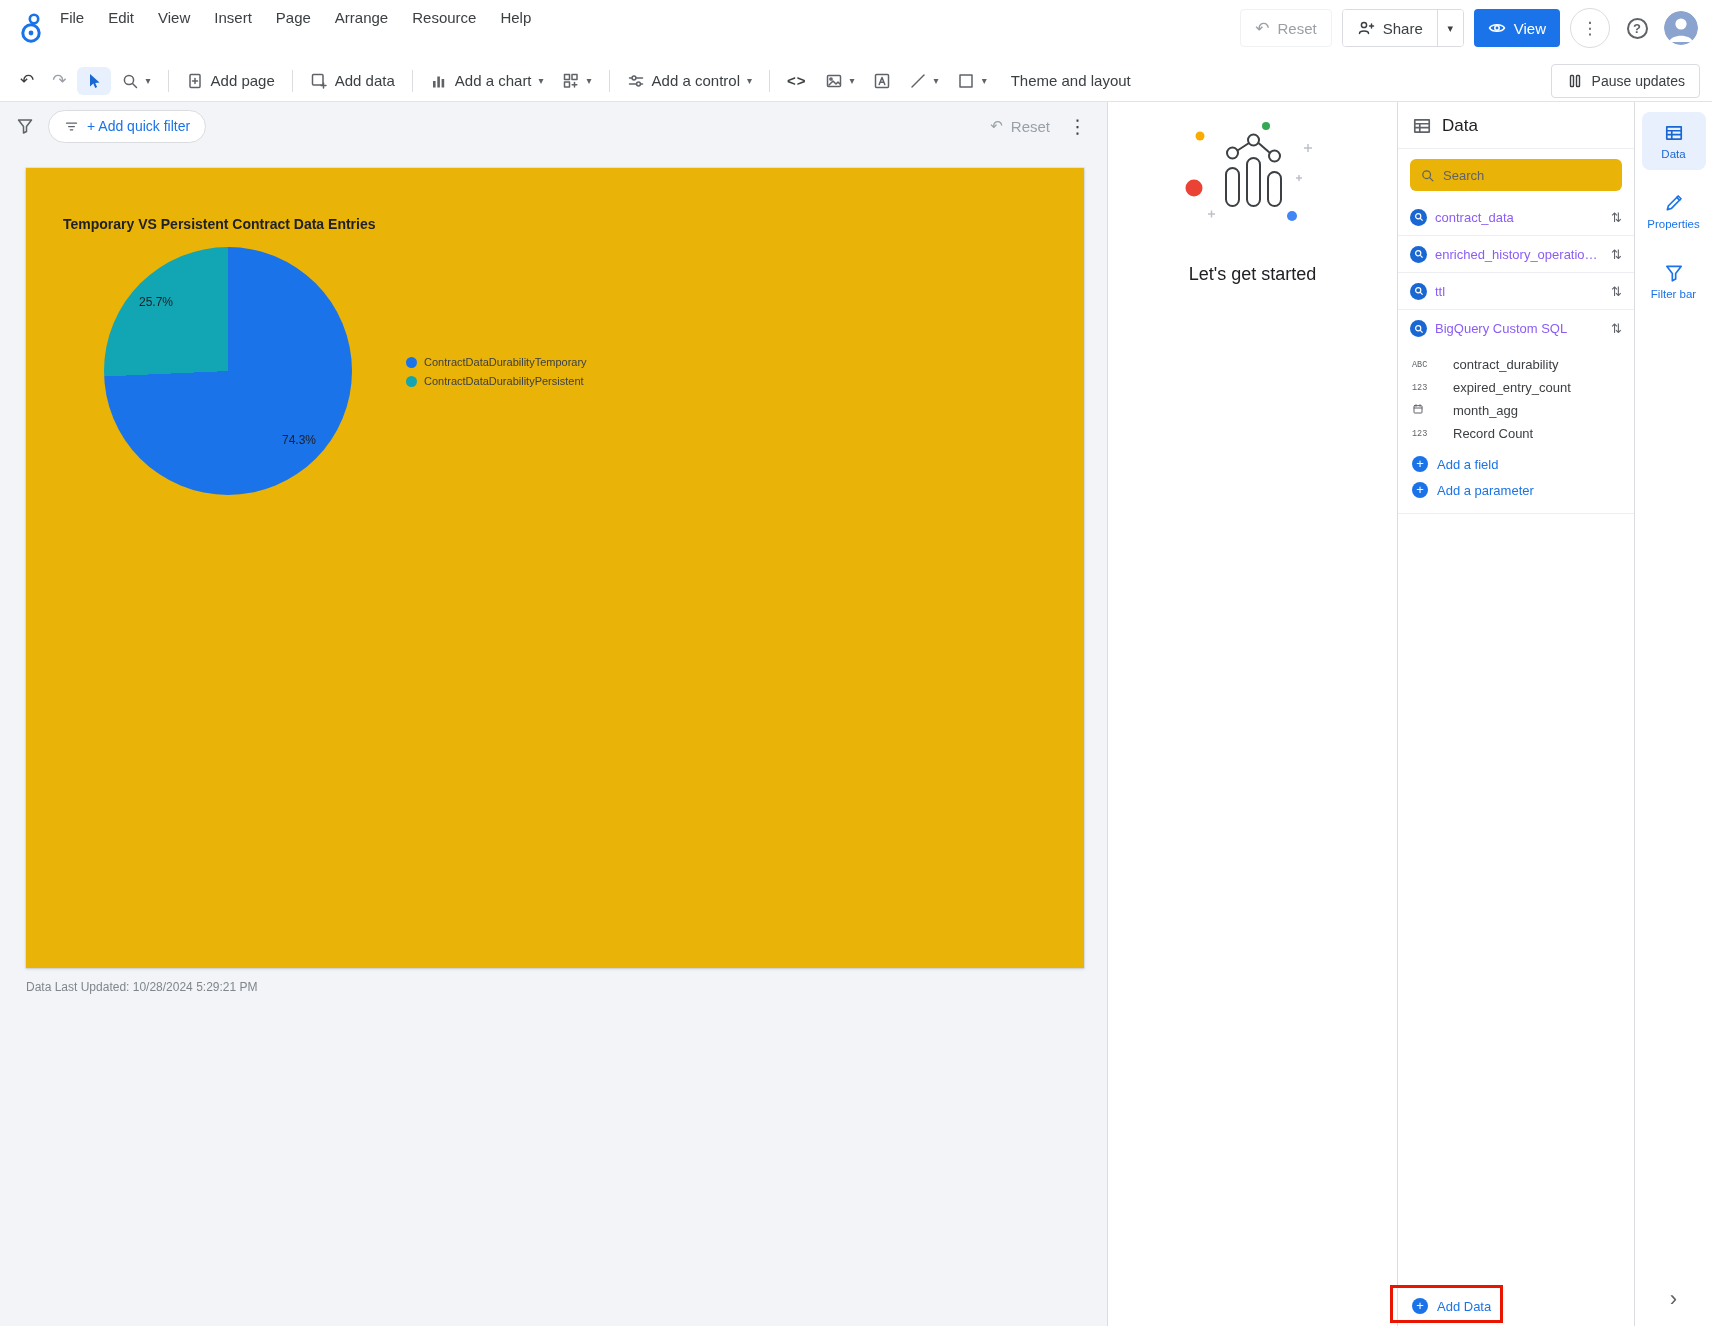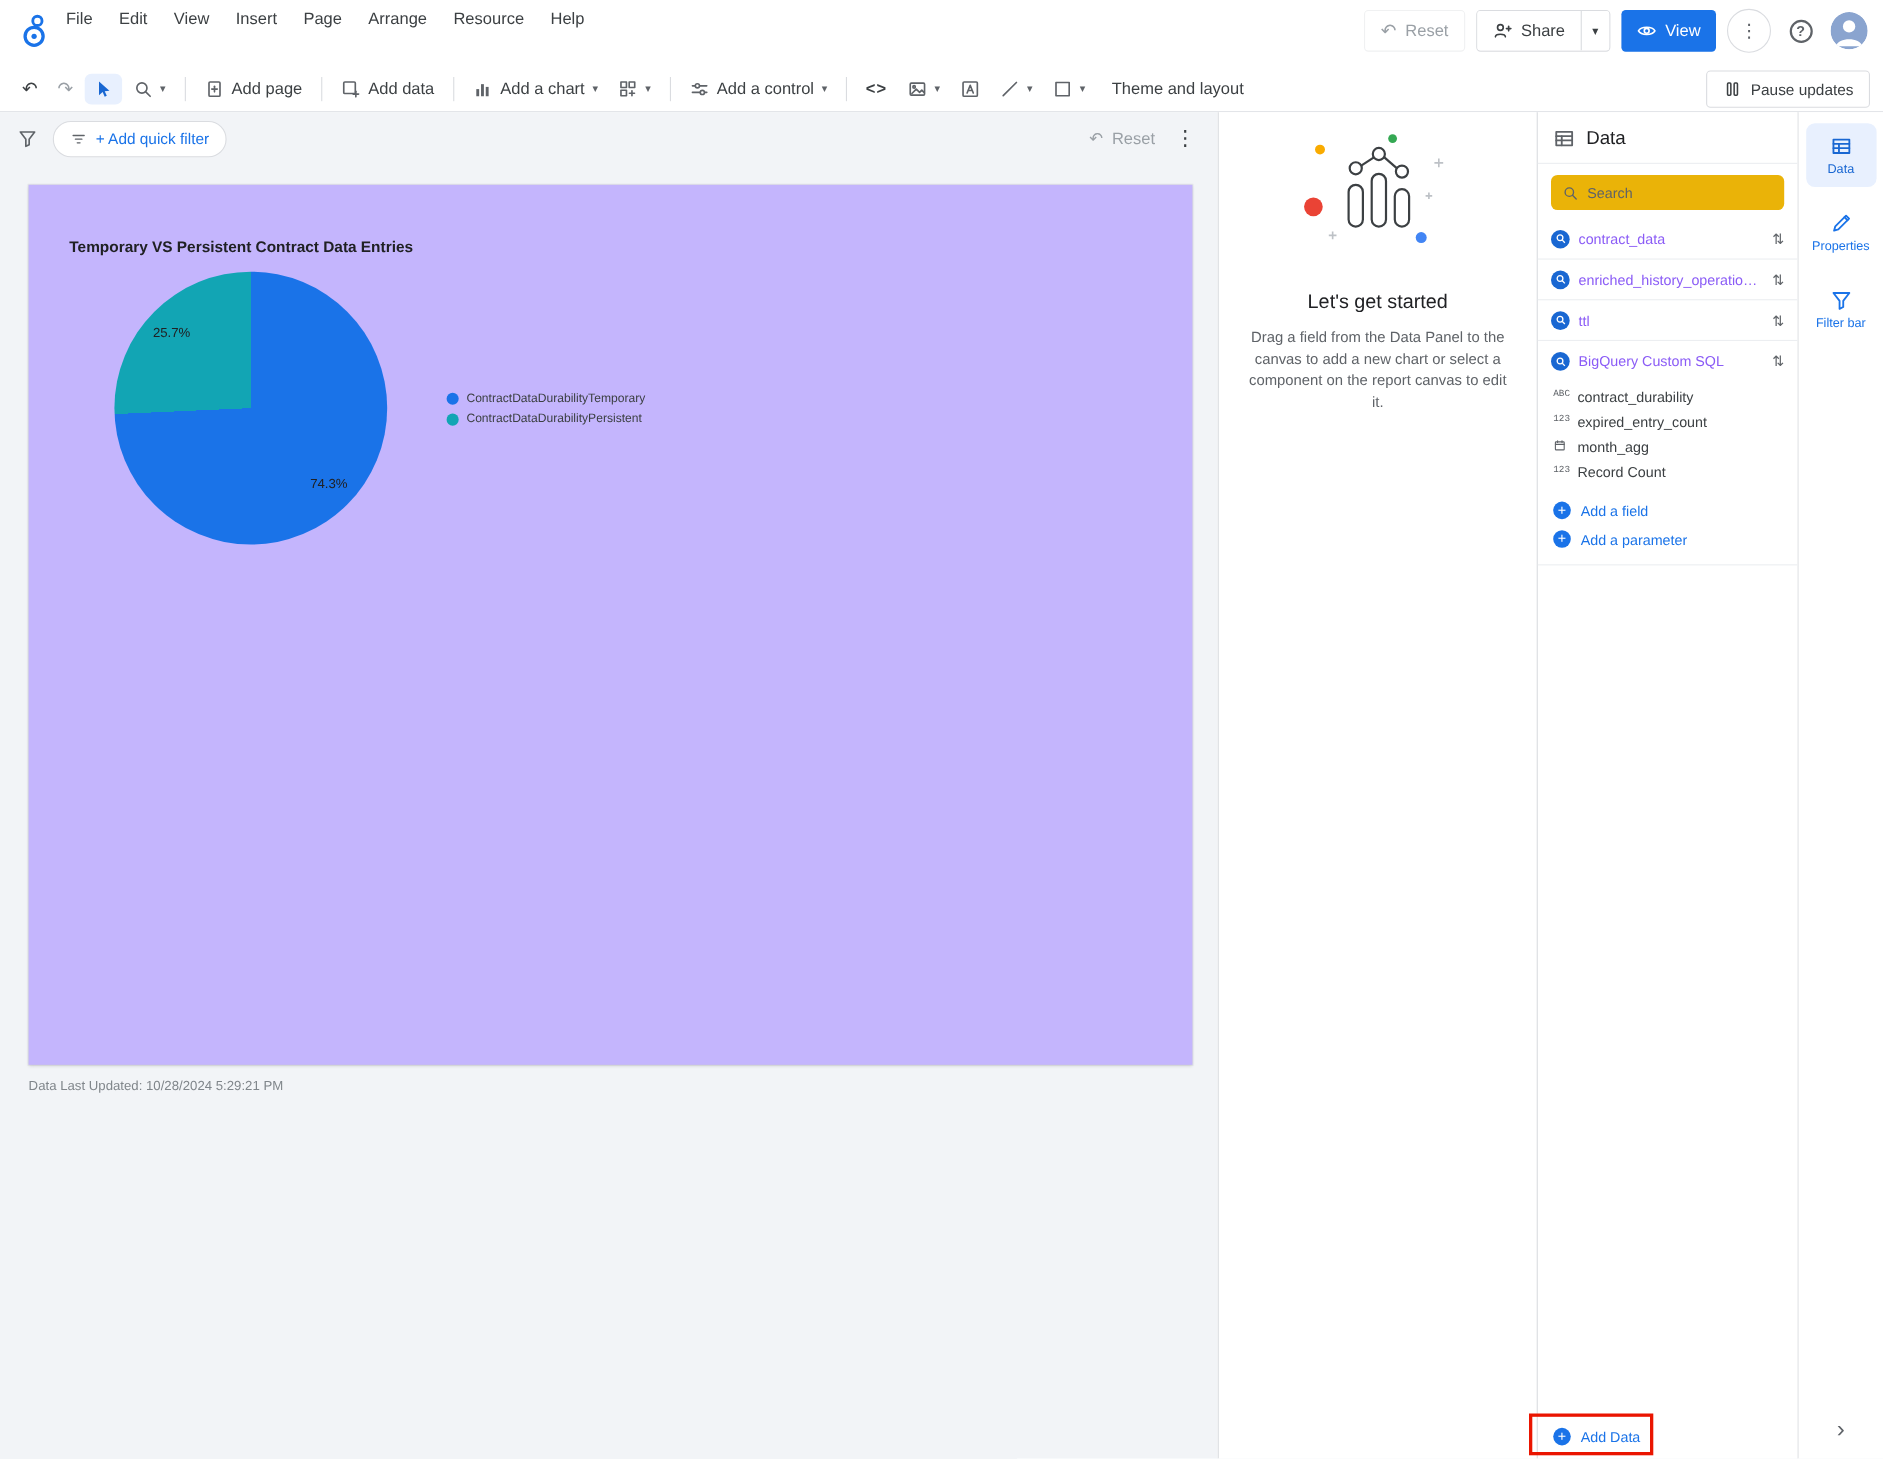--- a/index.html
+++ b/index.html
@@ -40,21 +40,21 @@
   .pause-btn { margin-left:auto; height:34px; border:1px solid #dadce0; border-radius:4px; background:#fff; display:flex; align-items:center; gap:8px; padding:0 14px; font-size:14px; color:#3c4043; cursor:pointer; font-family:inherit; }
 
   
   .main { flex:1; display:flex; min-height:0; }
   .canvas-area { flex:1; min-width:0; background:#f2f4f7; display:flex; flex-direction:column; }
   .filter-row { height:48px; flex:none; display:flex; align-items:center; padding:0 16px; gap:14px; }
   .chip { height:33px; display:flex; align-items:center; gap:8px; padding:0 15px; border:1px solid #dadce0; border-radius:17px; background:#fff; color:#1a73e8; font-size:14px; font-weight:500; cursor:pointer; }
   .filter-reset { margin-left:auto; display:flex; align-items:center; gap:8px; color:#9aa0a6; font-size:15px; cursor:pointer; }
   .kebab { color:#3c4043; font-size:19px; padding:0 4px; cursor:pointer; }
 
-  .page { flex:none; margin:18px 0 0 26px; width:1058px; height:800px; background:#c4b5fd; box-shadow:0 0 0 1px rgba(0,0,0,0.05), 0 1px 3px rgba(0,0,0,0.14); position:relative; }
+  .page { flex:none; margin:18px 0 0 26px; width:1058px; height:800px; background:#eab308; box-shadow:0 0 0 1px rgba(0,0,0,0.05), 0 1px 3px rgba(0,0,0,0.14); position:relative; }
   .chart-title { position:absolute; left:37px; top:48px; font-size:14px; font-weight:bold; color:#202124; }
   .pie { position:absolute; left:78px; top:79px; width:248px; height:248px; border-radius:50%; }
   .plabel { position:absolute; left:50%; top:50%; font-size:12px; color:#202124; white-space:nowrap; }
   .plabel.small { transform:translate(calc(-50% - 72px), calc(-50% - 69px)); }
   .plabel.big { transform:translate(calc(-50% + 71px), calc(-50% + 69px)); }
   .legend { position:absolute; left:380px; top:188px; display:flex; flex-direction:column; gap:7px; }
   .legend-item { display:flex; align-items:center; gap:7px; font-size:11px; color:#3c4043; }
   .swatch { width:11px; height:11px; border-radius:50%; flex:none; }
   .last-updated { margin:12px 0 0 26px; font-size:12px; color:#80868b; }
 
@@ -68,21 +68,21 @@
   .data-panel { width:237px; flex:none; background:#fff; border-left:1px solid #dadce0; display:flex; flex-direction:column; position:relative; }
   .dp-header { display:flex; align-items:center; gap:10px; padding:14px 14px 12px; font-size:17px; color:#202124; border-bottom:1px solid #eceef1; }
   .dp-search { margin:10px 12px 8px; height:32px; background:#eab308; border-radius:6px; display:flex; align-items:center; gap:8px; padding:0 10px; }
   .dp-search input { border:none; outline:none; background:transparent; font-size:13px; color:#202124; width:100%; font-family:inherit; }
   .dp-search input::placeholder { color:#5f6368; }
   .src-row { height:37px; display:flex; align-items:center; gap:8px; padding:0 12px; border-bottom:1px solid #eceef1; cursor:pointer; }
   .src-icon { width:17px; height:17px; border-radius:50%; background:#1967d2; flex:none; display:flex; align-items:center; justify-content:center; }
   .src-name { flex:1; font-size:13px; color:#8b5cf6; white-space:nowrap; overflow:hidden; text-overflow:ellipsis; }
   .sort-glyph { color:#5f6368; font-size:13px; flex:none; cursor:pointer; }
   .fields { padding:6px 0 10px 14px; border-bottom:1px solid #eceef1; }
-  .field-row { height:23px; display:flex; align-items:flex-start; gap:0; cursor:pointer; }
+  .field-row { height:23px; display:flex; align-items:center; gap:19px; cursor:pointer; }
   .ftype { width:22px; font-family:"Liberation Mono", monospace; font-size:8.5px; color:#5f6368; letter-spacing:0; flex:none; }
   .fname { font-size:13px; color:#3c4043; }
   .add-row { height:26px; display:flex; align-items:center; gap:9px; color:#1a73e8; font-size:13px; cursor:pointer; }
   .plus-circle { width:16px; height:16px; border-radius:50%; background:#1a73e8; color:#fff; font-size:13px; line-height:15px; text-align:center; flex:none; }
   .dp-bottom { margin-top:auto; padding:10px 14px 12px; }
   .add-data { display:flex; align-items:center; gap:9px; color:#1a73e8; font-size:13px; cursor:pointer; }
 
   
   .right-rail { width:78px; flex:none; background:#fff; border-left:1px solid #dadce0; display:flex; flex-direction:column; align-items:center; padding-top:10px; gap:12px; }
   .rail-tab { width:64px; height:58px; border-radius:8px; display:flex; flex-direction:column; align-items:center; justify-content:center; gap:5px; color:#1a73e8; font-size:11.5px; cursor:pointer; }
@@ -358,21 +358,20 @@
           <path d="M69.5 34.5 L81 27"></path>
           <path d="M90.5 27 L102 37"></path>
         </g>
         <g stroke="#bdc1c6" stroke-width="1.5">
           <path d="M136 32 h8 M140 28 v8"></path>
           <path d="M40 98 h7 M43.5 94.5 v7"></path>
           <path d="M128 62 h6 M131 59 v6"></path>
         </g>
       </svg>
       <h2 class="gs-title">Let's get started</h2>
-      <p class="gs-body">Drag a field from the Data Panel to the canvas to add a new chart or select a component on the report canvas to edit it.</p>
     </div>
 
     <aside class="data-panel">
       <div class="dp-header">
         <span class="tb-ic" style="width:20px;height:20px;">
           <svg viewBox="0 0 18 18" class="ic-svg">
               <rect x="2.5" y="3.5" width="13" height="11"></rect>
               <line x1="2.5" y1="7" x2="15.5" y2="7"></line>
               <line x1="2.5" y1="10.5" x2="15.5" y2="10.5"></line>
               <line x1="7" y1="7" x2="7" y2="14.5"></line>

